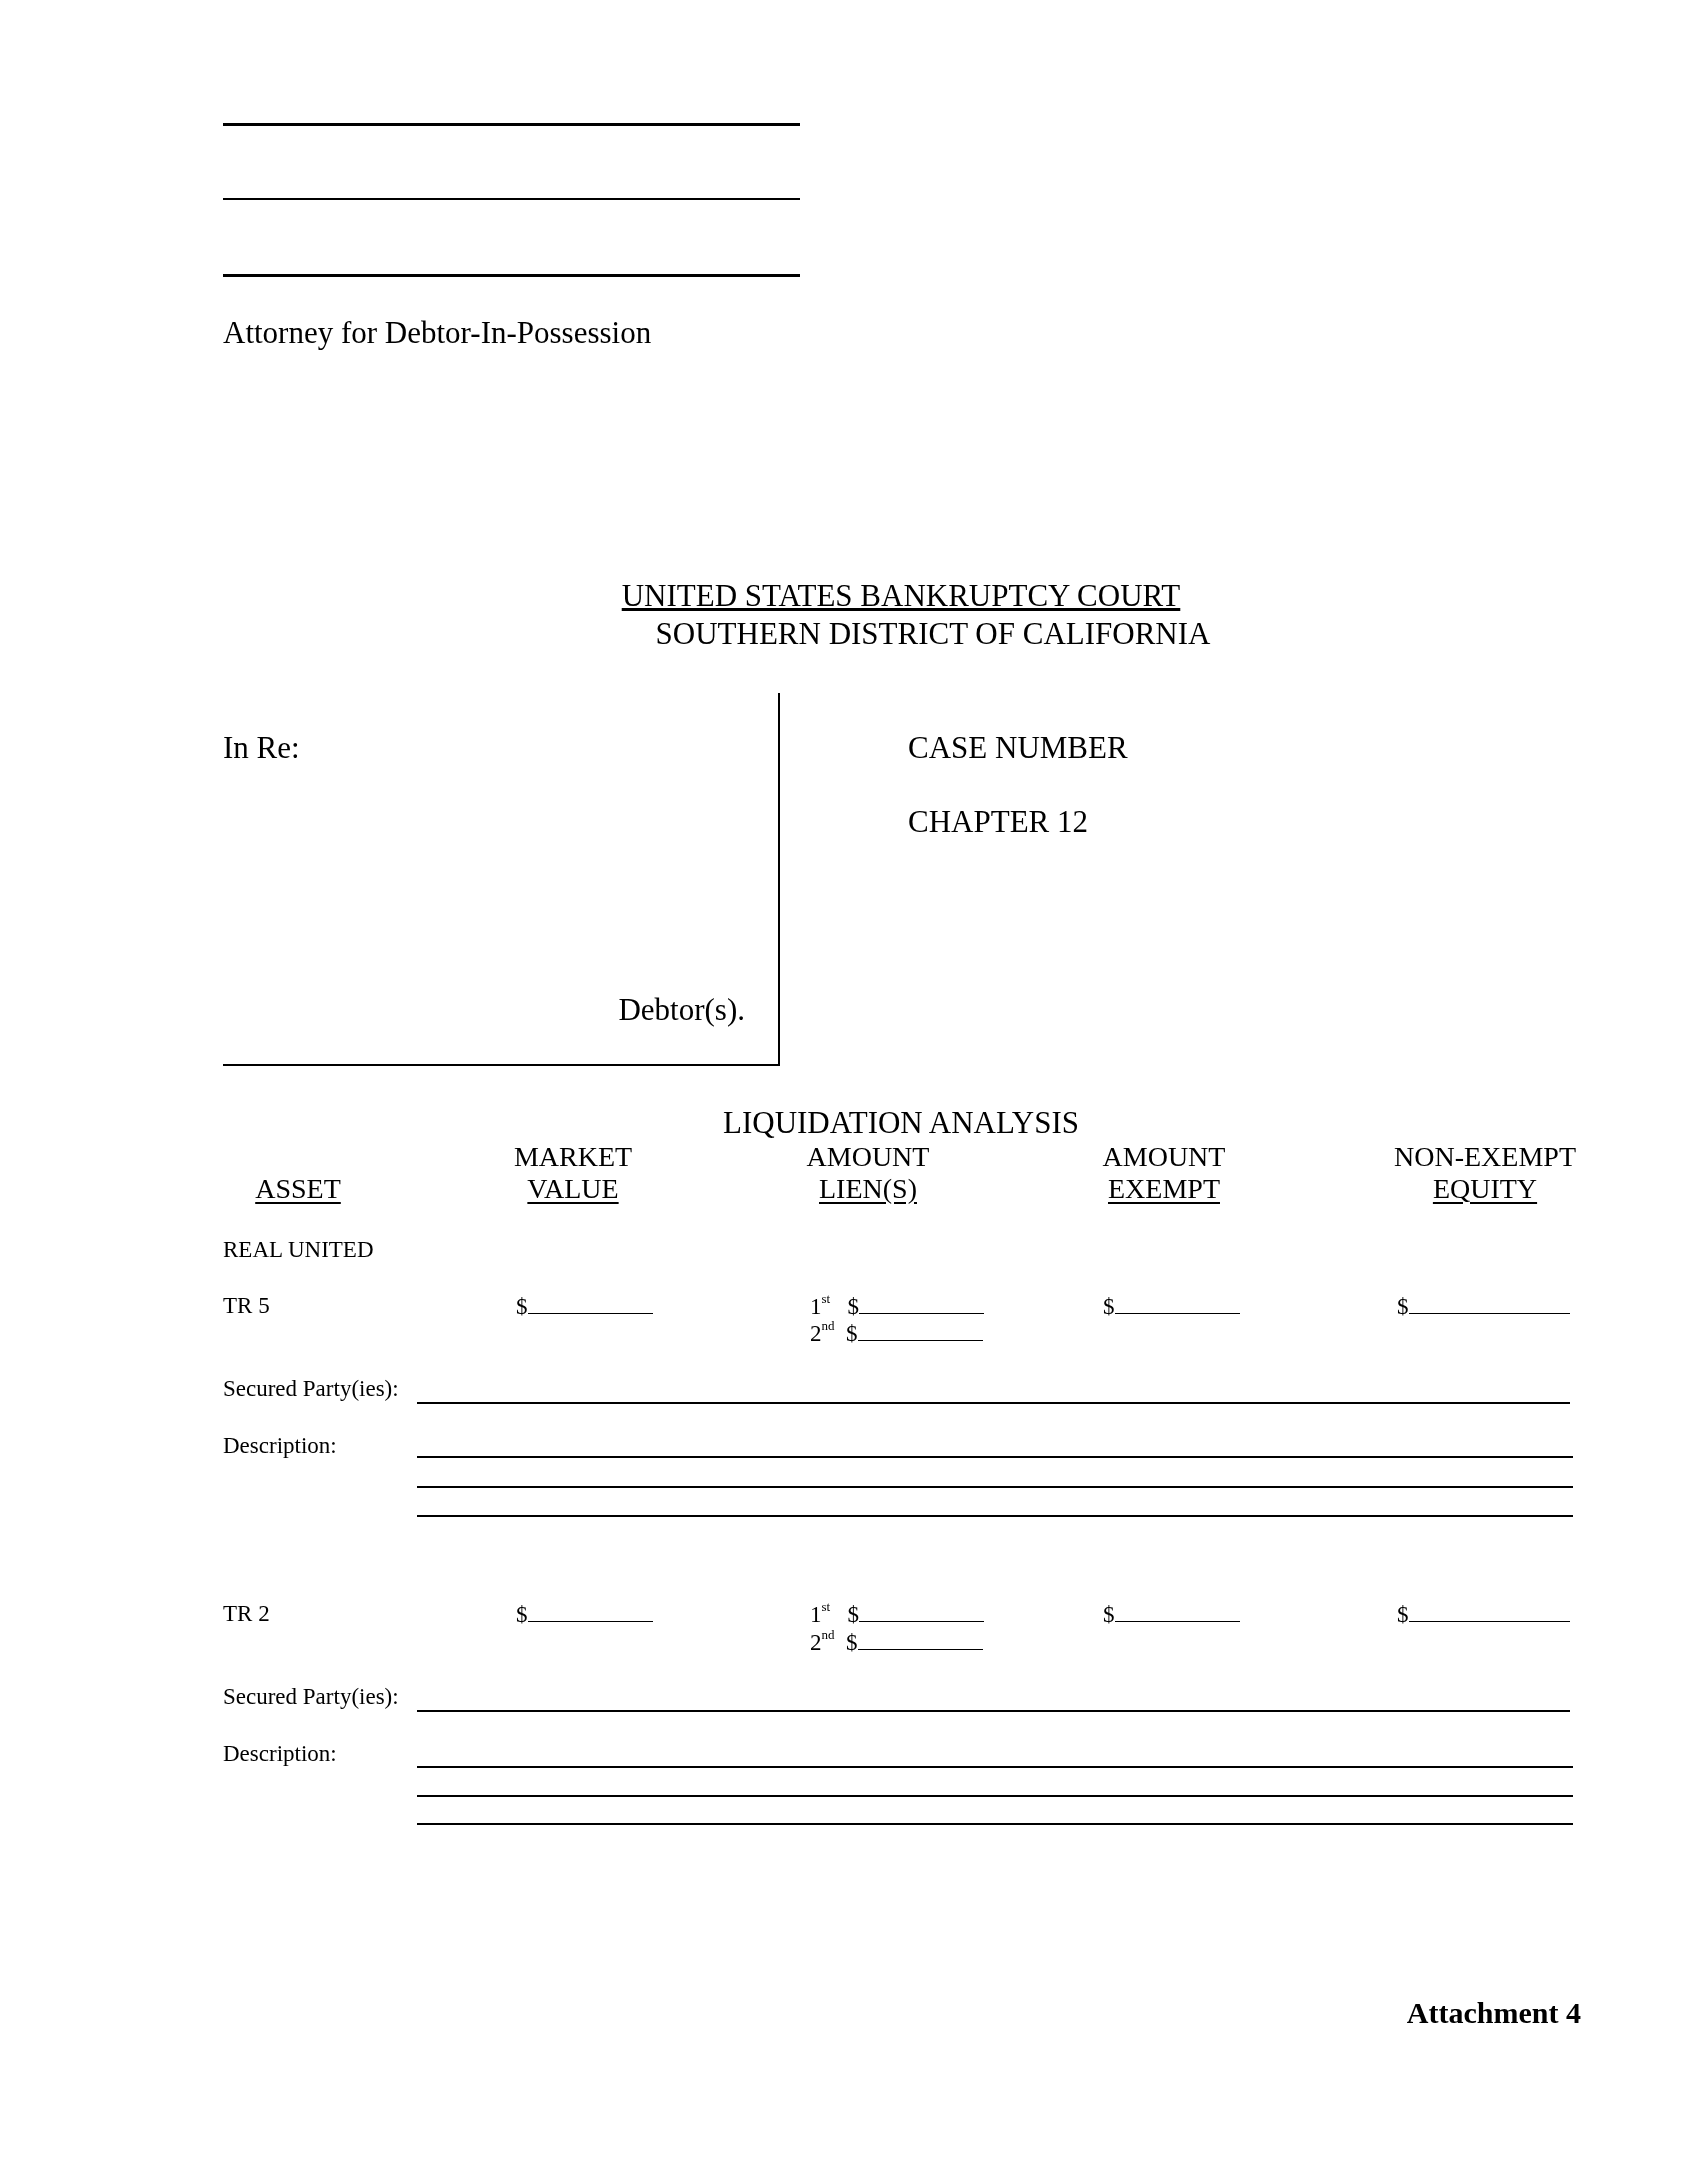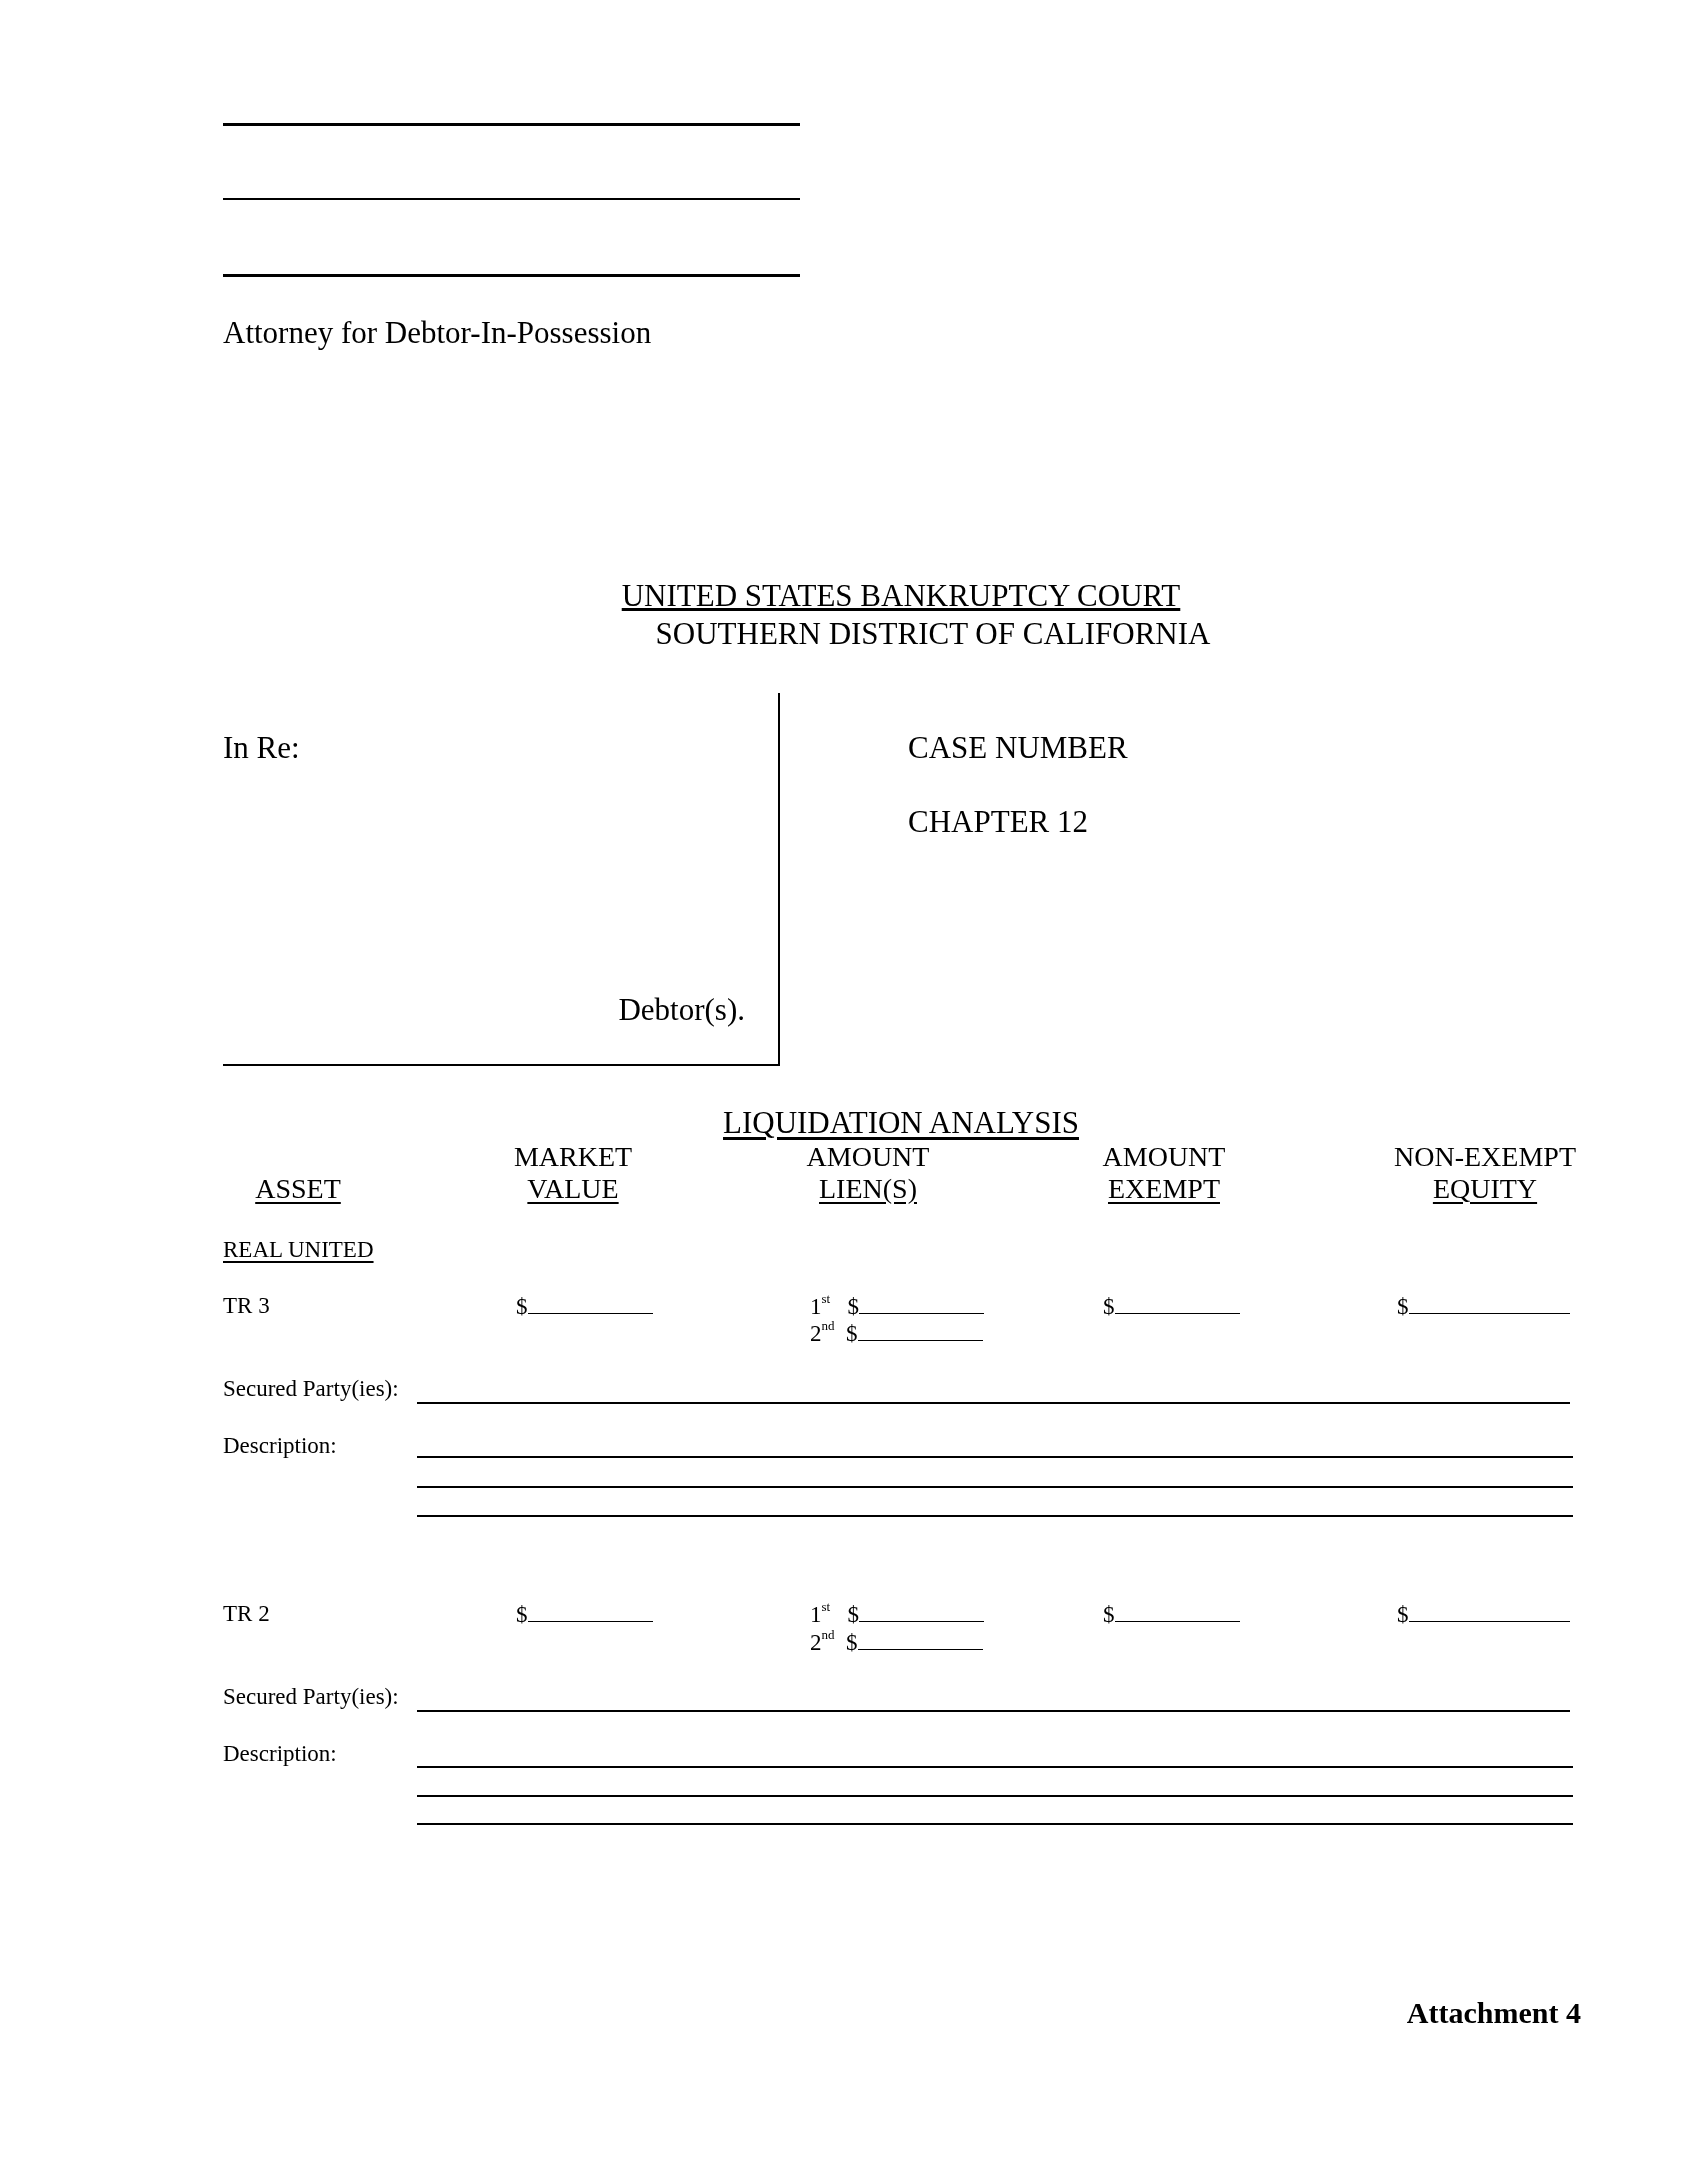--- a/index.html
+++ b/index.html
@@ -3,21 +3,21 @@
 <meta charset="utf-8">
 <style>
   html, body { margin:0; padding:0; background:#fff; }
   body { width:1683px; height:2178px; position:relative; overflow:hidden;
          font-family:"Liberation Serif","DejaVu Serif",serif; color:#000; }
   .abs { position:absolute; white-space:nowrap; }
   .hline { position:absolute; background:#000; }
   .big { font-size:31px; }
   .mid { font-size:28px; }
   .sm { font-size:23px; }
-  .ul { text-decoration:underline; text-underline-offset:4px; }
+  .ul { text-underline-offset:4px; }
   .center { transform:translateX(-50%); text-align:center; }
   .right { transform:translateX(-100%); }
   .blank { display:inline-block; border-bottom:1.5px solid #000; height:20px; vertical-align:baseline; }
   sup { font-size:13px; vertical-align:top; position:relative; top:-2px; }
   .hdr { text-align:center; line-height:32px; }
   .hdr .u { text-decoration:underline; text-underline-offset:4px; }
   b.att { font-family:"Liberation Serif",serif; font-weight:bold; font-size:30px; }
 </style>
 </head>
 <body>
@@ -55,21 +55,21 @@
   <div>AMOUNT</div>
   <div class="u">EXEMPT</div>
 </div>
 <div class="abs mid hdr center" style="left:1485px;top:1141px;">
   <div>NON-EXEMPT</div>
   <div class="u">EQUITY</div>
 </div>
 
 <div class="abs sm ul" style="left:223px;top:1237px;">REAL UNITED</div>
 
-<div class="abs sm" style="left:223px;top:1293px;">TR 3</div>
+<div class="abs sm" style="left:223px;top:1293px;">TR 5</div>
 <div class="abs sm" style="left:516px;top:1293px;">
   <span>$</span><span class="blank" style="width:125px;"></span>
 </div>
 <div class="abs sm" style="left:810px;top:1293px;">
   <span>1</span><sup>st</sup>&nbsp;&nbsp;&nbsp;<span>$</span><span class="blank" style="width:125px;"></span>
 </div>
 <div class="abs sm" style="left:810px;top:1320px;">
   <span>2</span><sup>nd</sup>&nbsp;&nbsp;<span>$</span><span class="blank" style="width:125px;"></span>
 </div>
 <div class="abs sm" style="left:1103px;top:1293px;">

